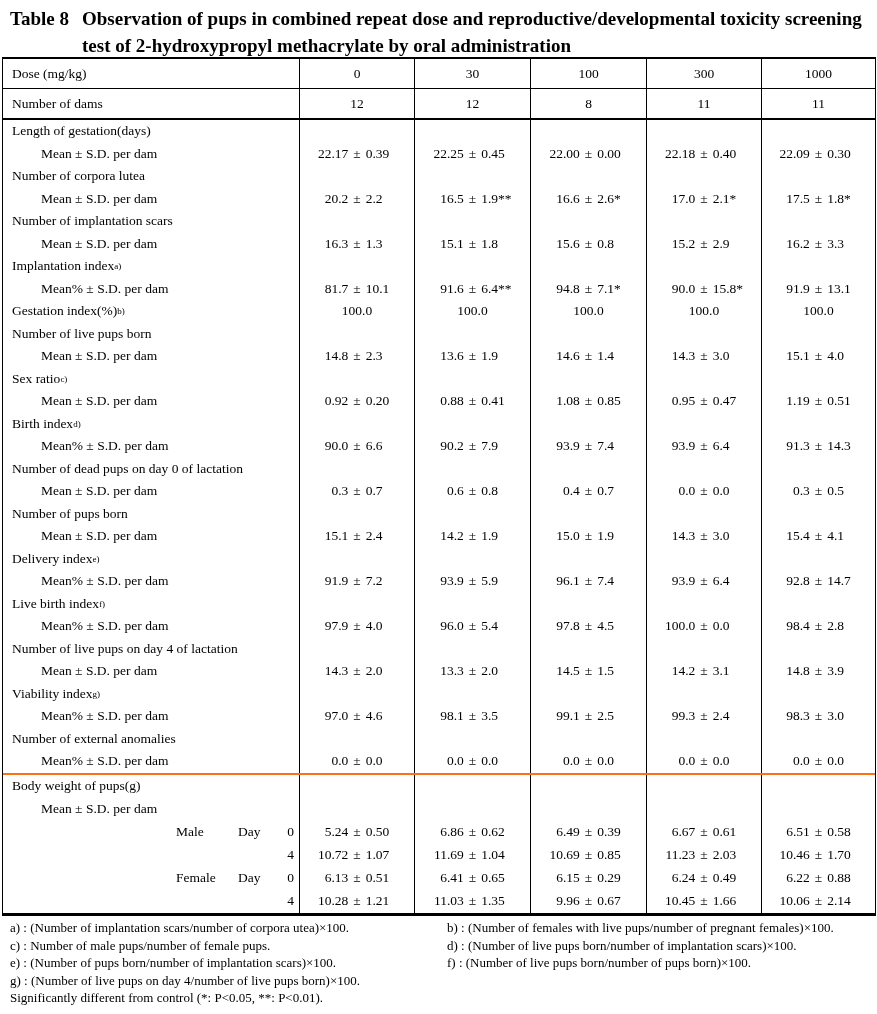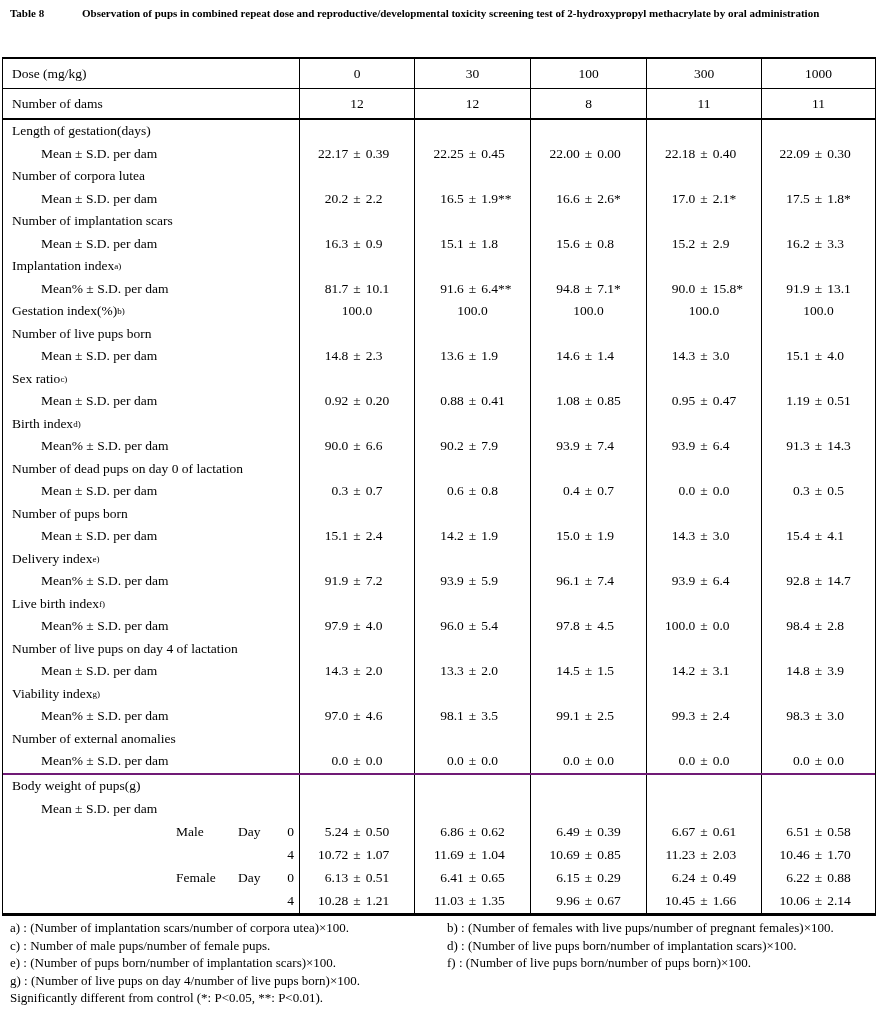--- a/index.html
+++ b/index.html
@@ -3,41 +3,41 @@
 <meta charset="utf-8">
 <style>
   html,body{margin:0;padding:0;}
   body{
     width:877px;height:1014px;position:relative;background:#ffffff;color:#000000;
     font-family:"Liberation Serif", serif;
     -webkit-font-smoothing:none;
   }
   .title{
     position:absolute;left:10px;top:6px;display:flex;
-    font-weight:bold;font-size:11px;line-height:1.4;
+    font-weight:bold;font-size:19px;line-height:1.4;
   }
   .title .tnum{flex:none;width:72px;}
   .title .ttext{width:786px;}
 
   .table{
     position:absolute;left:2px;top:57px;width:872px;
     border-top:2px solid #000;border-bottom:3px solid #000;
     border-left:1px solid #000;border-right:1px solid #000;
     font-size:13.5px;
   }
   .row{display:grid;grid-template-columns:296px 115px 116px 116px 115px 114px;}
   .cell{display:flex;align-items:center;overflow:hidden;}
   .vcell{border-left:1px solid #000;justify-content:center;}
   .lcell{padding-left:9px;}
   .ind1{padding-left:38px;}
   .hrow{height:29px;}
   .hrow1{border-bottom:1px solid #000;}
   .thead-sep{border-bottom:2px solid #000;}
   .brow{height:22.5px;}
-  .bwsec{border-top:2px solid #701a75;}
+  .bwsec{border-top:2px solid #f97316;}
   .bwrow{height:23px;}
   .mv-mean{display:inline-block;width:42px;text-align:right;white-space:nowrap;}
   .mv-pm{display:inline-block;padding:0 5px;}
   .mv-sd{display:inline-block;width:42px;text-align:left;white-space:nowrap;}
   .mv-single{display:inline-block;text-align:center;}
   sup{font-size:9px;line-height:0;}
   .bw-label{justify-content:flex-end;padding-right:5px;}
   .bw-sex{display:inline-block;width:62px;text-align:left;}
   .bw-day{display:inline-block;width:44px;text-align:left;}
   .bw-num{display:inline-block;width:12px;text-align:right;}
@@ -191,21 +191,21 @@
         <div class="cell vcell"></div>
         <div class="cell vcell"></div>
       </div>
       <div class="row brow">
         <div class="cell lcell ind1">
           <span>Mean ± S.D. per dam</span>
         </div>
         <div class="cell vcell">
           <span class="mv-mean">16.3</span>
           <span class="mv-pm">±</span>
-          <span class="mv-sd">0.9</span>
+          <span class="mv-sd">1.3</span>
         </div>
         <div class="cell vcell">
           <span class="mv-mean">15.1</span>
           <span class="mv-pm">±</span>
           <span class="mv-sd">1.8</span>
         </div>
         <div class="cell vcell">
           <span class="mv-mean">15.6</span>
           <span class="mv-pm">±</span>
           <span class="mv-sd">0.8</span>

